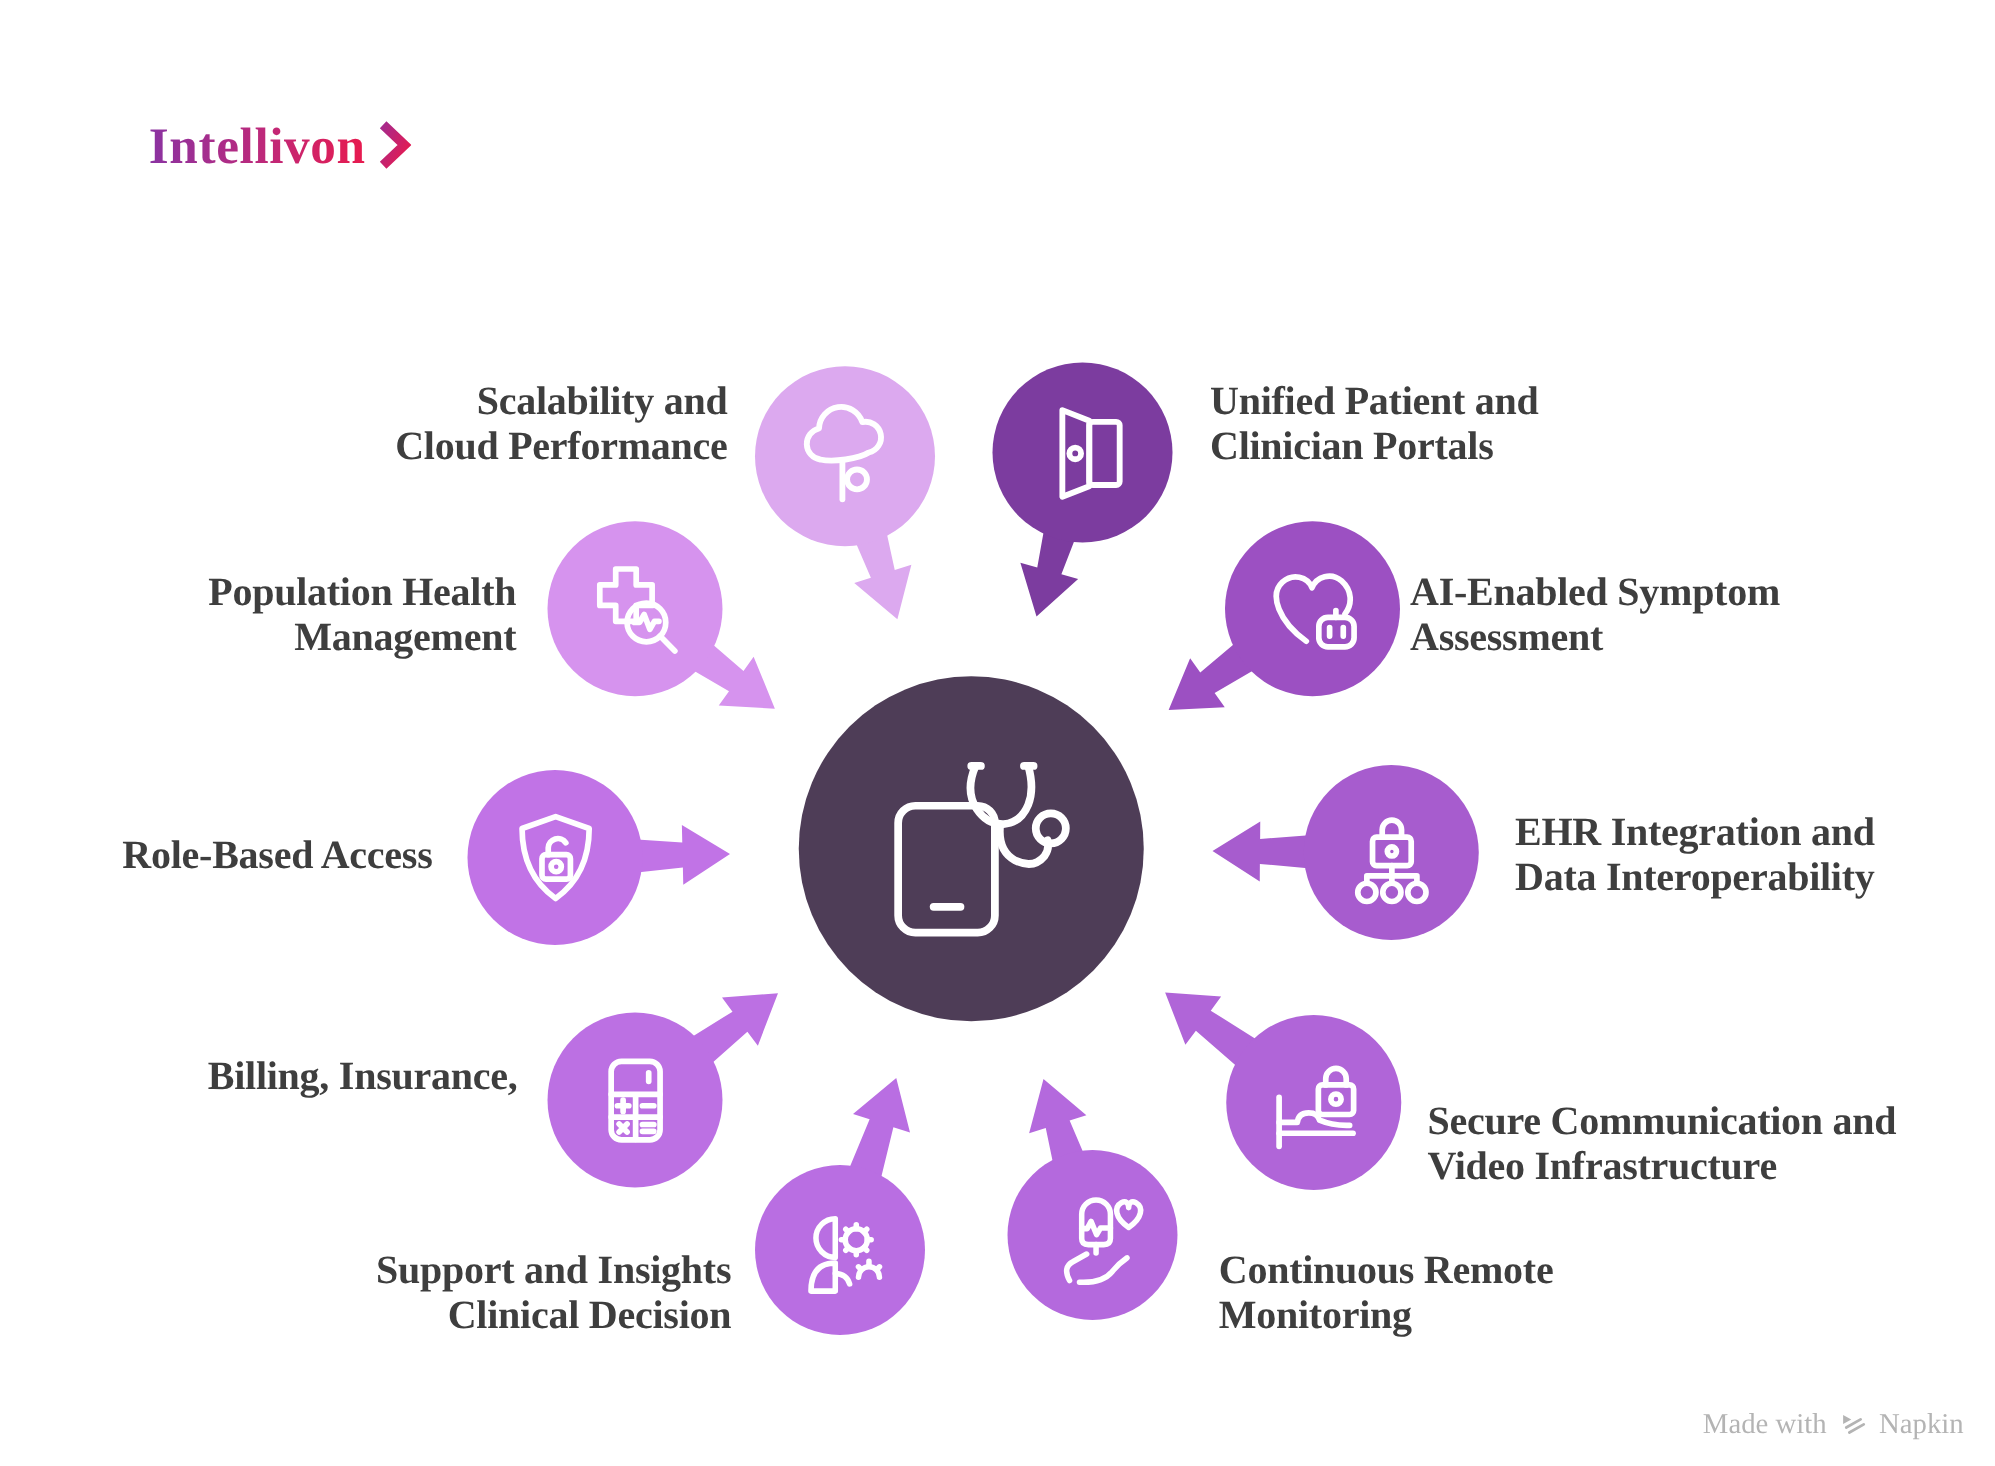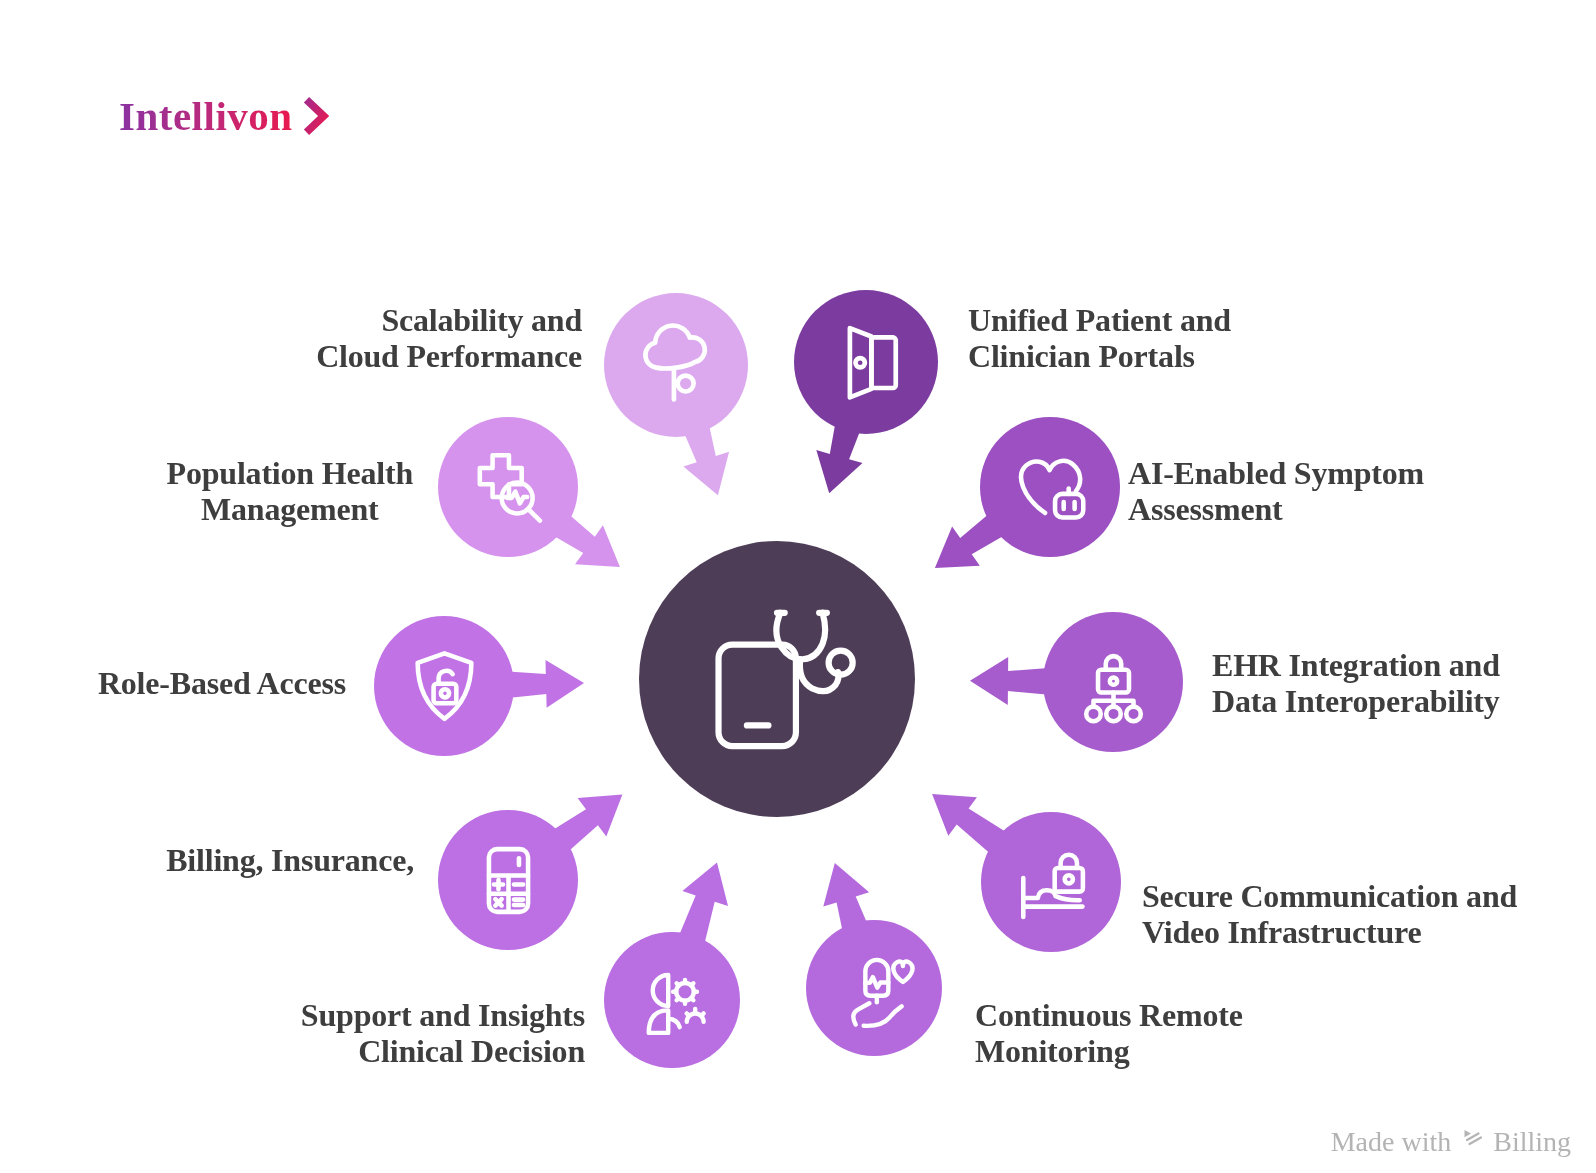--- a/index.html
+++ b/index.html
@@ -24,21 +24,21 @@
   .node-icon .fillbg{stroke:#ffffff;}
   
   .center-circle{position:absolute;border-radius:50%;display:flex;align-items:center;justify-content:center;z-index:2;}
   .center-icon{width:172px;height:172px;}
   .center-icon *{stroke:#ffffff;stroke-width:3.6;fill:none;stroke-linecap:round;stroke-linejoin:round;}
   
   .node-label{position:absolute;z-index:3;font-weight:700;font-size:32px;line-height:36px;color:#3e3e3e;letter-spacing:-0.2px;}
   .node-label div{white-space:nowrap;}
   .align-right{text-align:right;}
   
-  .footer{position:absolute;right:25px;top:1126px;display:flex;align-items:flex-start;gap:9px;color:#b4b4b4;font-size:28px;z-index:4;}
+  .footer{position:absolute;right:25px;top:1126px;display:flex;align-items:flex-end;gap:9px;color:#b4b4b4;font-size:23px;z-index:4;}
   .napkin-icon{width:24px;height:24px;}
 </style>
 </head>
 <body>
 
 <div class="canvas">
 
   <div class="logo">
     <span class="logo-text">Intellivon</span>
     <svg class="logo-chevron" viewBox="0 0 30 46">
@@ -184,21 +184,21 @@
         <div>Role-Based Access</div>
       </div>
       <div class="node-circle" style="left: 438px; top: 417px; height: 140px; width: 140px; background: rgb(214, 147, 238);">
         <svg class="node-icon" viewBox="0 0 100 100">
     <path d="M32.5 14.5 H50.5 V28.5 H64.5 V46.5 H50.5 V60.5 H32.5 V46.5 H18.5 V28.5 H32.5 Z"></path>
     <circle class="fillbg" fill="#d693ee" cx="59.5" cy="61.5" r="17"></circle>
     <path d="M71.5 73.5 L84.5 86.5"></path>
     <path d="M49 61.5 H53.5 L57.5 54.5 L62.5 67.5 L66.5 60.5 H70.5"></path>
         </svg>
       </div>
-      <div class="node-label align-right" style="right: 1183px; top: 455px; text-align: center;">
+      <div class="node-label align-right" style="right: 1183px; top: 455px;">
         <div>Population Health</div>
         <div>Management</div>
       </div>
       <div class="center-circle" style="left: 639px; top: 541px; height: 276px; width: 276px; background: rgb(78, 61, 87);">
         <svg class="center-icon" viewBox="0 0 100 100">
     <rect x="16" y="30" width="45" height="59" rx="8"></rect>
     <path d="M32.5 77 H45"></path>
     <path d="M52 11.5 Q47 23 52.5 31.5 Q57.5 39 65 38.5 Q73 38 76.5 29.5 Q79.5 22 76.5 11.5"></path>
     <path d="M63.5 38.5 Q62 51 70.5 55.5 Q79 59.5 84 53.5 Q86.5 50 85.5 46"></path>
     <circle cx="87" cy="40.5" r="7"></circle>
@@ -207,16 +207,16 @@
       </div>
     </div>
 
   <div class="footer">
     <span>Made with</span>
     <svg class="napkin-icon" viewBox="0 0 24 24">
       <path d="M4.5 4 L11 7.6 L4.5 11.2 Z" fill="#b4b4b4" stroke="none"></path>
       <path d="M7 14 L18.5 7.5" stroke="#b4b4b4" stroke-width="2.2" fill="none" stroke-linecap="round"></path>
       <path d="M9.5 18 L21 11.5" stroke="#b4b4b4" stroke-width="2.2" fill="none" stroke-linecap="round"></path>
     </svg>
-    <span>Billing</span>
+    <span>Napkin</span>
   </div>
 
 </div>
 
 </body></html>

